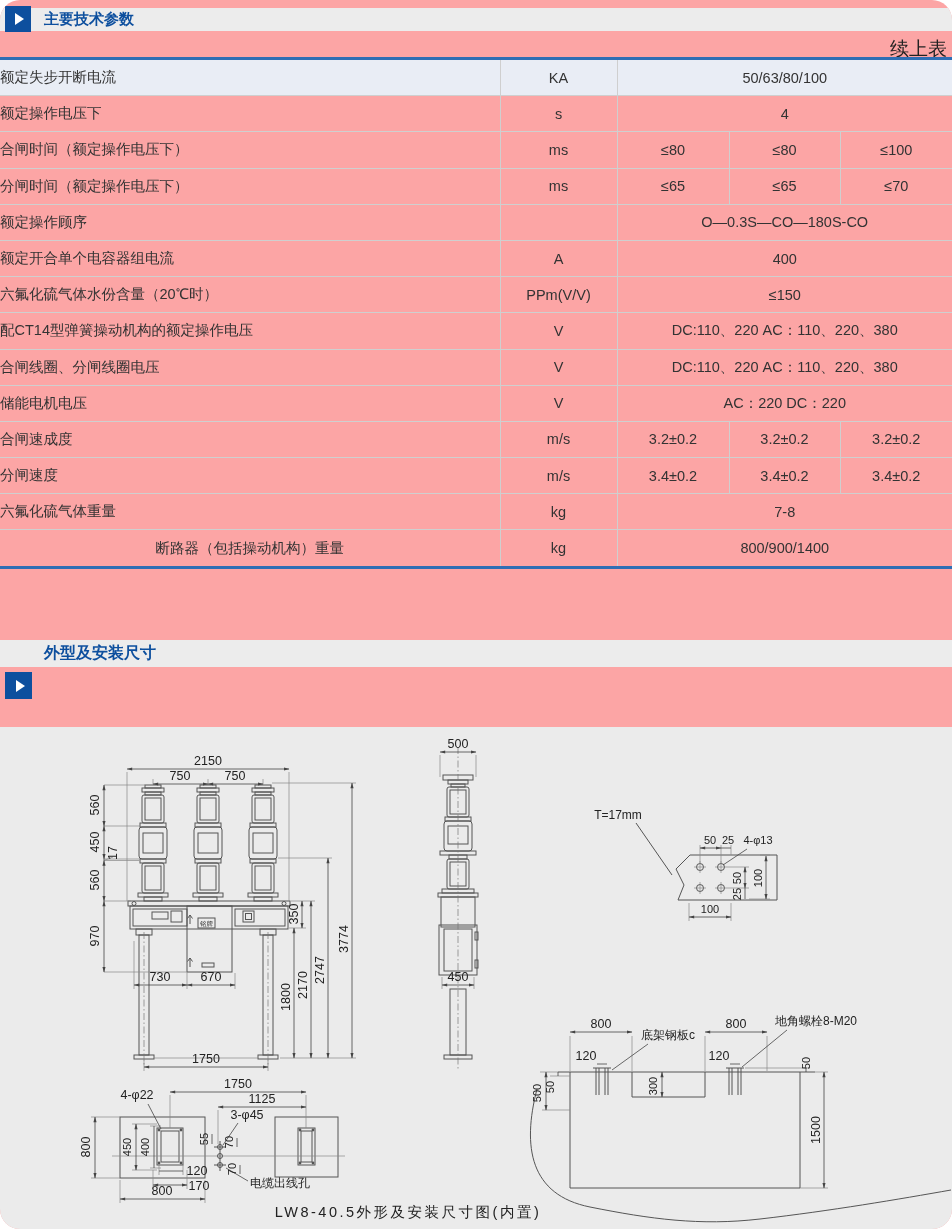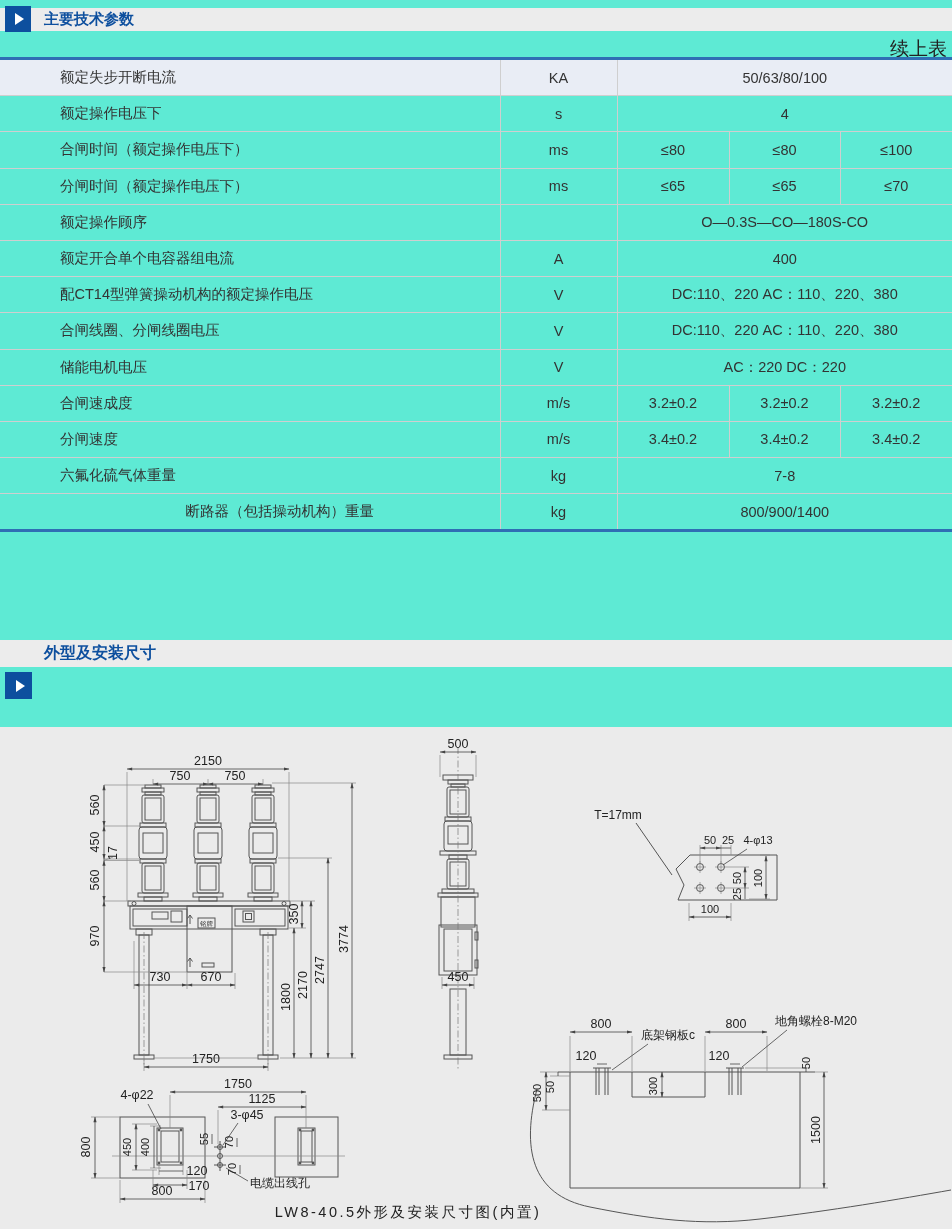--- a/index.html
+++ b/index.html
@@ -1,30 +1,30 @@
 <!DOCTYPE html>
 <html><head>
 <meta charset="utf-8">
 <style>
   html,body{margin:0;padding:0;background:#fff;font-family:"Liberation Sans",sans-serif;}
-  .page{position:relative;width:952px;height:1229px;background:#5eead4;overflow:hidden;}
+  .page{position:relative;width:952px;height:1229px;background:#fca5a5;overflow:hidden;border-radius:20px;}
 
   .band{position:absolute;left:0;width:952px;background:#ececec;display:flex;align-items:center;}
   .band .title{margin-left:44px;font-weight:bold;color:#0d4f9e;}
   .sq{position:absolute;left:5px;background:#0d4f9e;display:flex;align-items:center;justify-content:center;z-index:2;}
   .sq .tri{width:0;height:0;border-left:9px solid #fff;border-top:6px solid transparent;border-bottom:6px solid transparent;margin-left:3px;}
 
   .note{position:absolute;top:36px;right:5px;font-size:19px;color:#222;}
 
   table.spec{position:absolute;top:57px;left:0;width:952px;border-collapse:collapse;table-layout:fixed;
     border-top:3px solid #2f6eb4;border-bottom:3px solid #2f6eb4;font-size:14.5px;color:#333;}
   table.spec td{height:35.2px;border-bottom:1px solid #cfcfcf;padding:0;overflow:hidden;white-space:nowrap;}
   table.spec tr:last-child td{border-bottom:none;text-align:center;}
   table.spec td+td{border-left:1px solid #cfcfcf;}
-  table.spec td.p{padding-left:60px;text-align:left;}
+  table.spec td.p{text-align:left;}
   table.spec td.u,table.spec td.v{text-align:center;margin-top:12px;}
   table.spec tr.hl{background:#e9edf5;}
 
   .gray{position:absolute;left:0;top:727px;width:952px;height:502px;background:#ebebeb;}
 
   svg .ln{stroke:#555;stroke-width:1;fill:none;}
   svg .thin{stroke:#888;stroke-width:.7;fill:none;}
   svg .dim{stroke:#444;stroke-width:.8;fill:none;}
   svg .cl{stroke:#777;stroke-width:.7;fill:none;stroke-dasharray:7 2.5 1.5 2.5;}
   svg text.dt{fill:#222;font-size:12.5px;}
@@ -82,20 +82,25 @@
       </tr>
       <tr>
         <td class="p">额定操作顾序</td>
         <td class="u"></td>
         <td class="v" colspan="3">O—0.3S—CO—180S-CO</td>
       </tr>
       <tr>
         <td class="p">额定开合单个电容器组电流</td>
         <td class="u">A</td>
         <td class="v" colspan="3">400</td>
+      </tr>
+      <tr>
+        <td class="p">六氟化硫气体水份含量（20℃时）</td>
+        <td class="u">PPm(V/V)</td>
+        <td class="v" colspan="3">≤150</td>
       </tr>
       <tr>
         <td class="p">配CT14型弹簧操动机构的额定操作电压</td>
         <td class="u">V</td>
         <td class="v" colspan="3">DC:110、220 AC：110、220、380</td>
       </tr>
       <tr>
         <td class="p">合闸线圈、分闸线圈电压</td>
         <td class="u">V</td>
         <td class="v" colspan="3">DC:110、220 AC：110、220、380</td>

